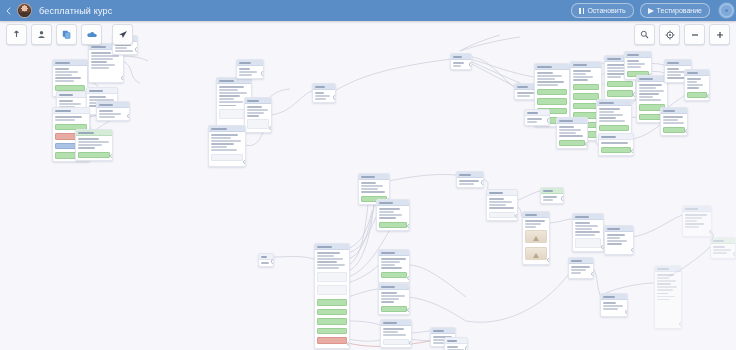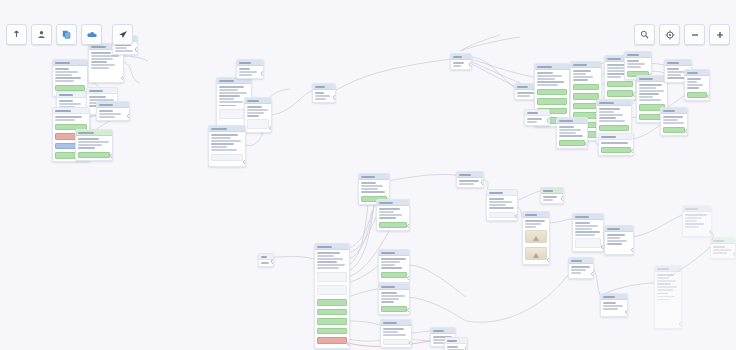--- a/index.html
+++ b/index.html
@@ -85,20 +85,45 @@
   .b-blue{background:#a9c2e6;border:1px solid #92aed9;}
   .b-plain{background:#f2f4f8;border:1px solid #e3e7ef;}
   .port{position:absolute;width:2.5px;height:2.5px;border-radius:50%;background:#fff;border:1px solid #b9c2d2;}
   .faded{opacity:.42;}
 </style>
 </head>
 <body>
 
 <div id="app">
 
+  <div class="topbar">
+    <div class="tb-back">
+      <svg width="5" height="8" viewBox="0 0 5 8">
+          <path d="M4.2 0.6 L1 4 L4.2 7.4" fill="none" stroke="#d7e5f5" stroke-width="1"></path>
+        </svg>
+    </div>
+    <div class="avatar"></div>
+    <div class="tb-title">бесплатный курс</div>
+    <div class="tb-spacer"></div>
+
+    <div class="tb-btn">
+      <span class="ic-pause">
+          <i></i>
+          <i></i>
+        </span>
+      <span>Остановить</span>
+    </div>
+    <div class="tb-btn">
+      <span class="ic-plane"></span>
+      <span>Тестирование</span>
+    </div>
+    <div class="tb-gear">
+      <div class="gear"></div>
+    </div>
+  </div>
 
   <div class="toolbar">
 
     <div class="tool-group tool-left">
       <div class="tbtn">
         <svg width="9" height="9" viewBox="0 0 9 9">
           <path d="M4.5 1 L4.5 7 M4.5 1 L2.6 3 M4.5 1 L6.4 3" stroke="#5b6270" stroke-width="1.1" fill="none"></path>
         </svg>
       </div>
       <div class="tbtn">

